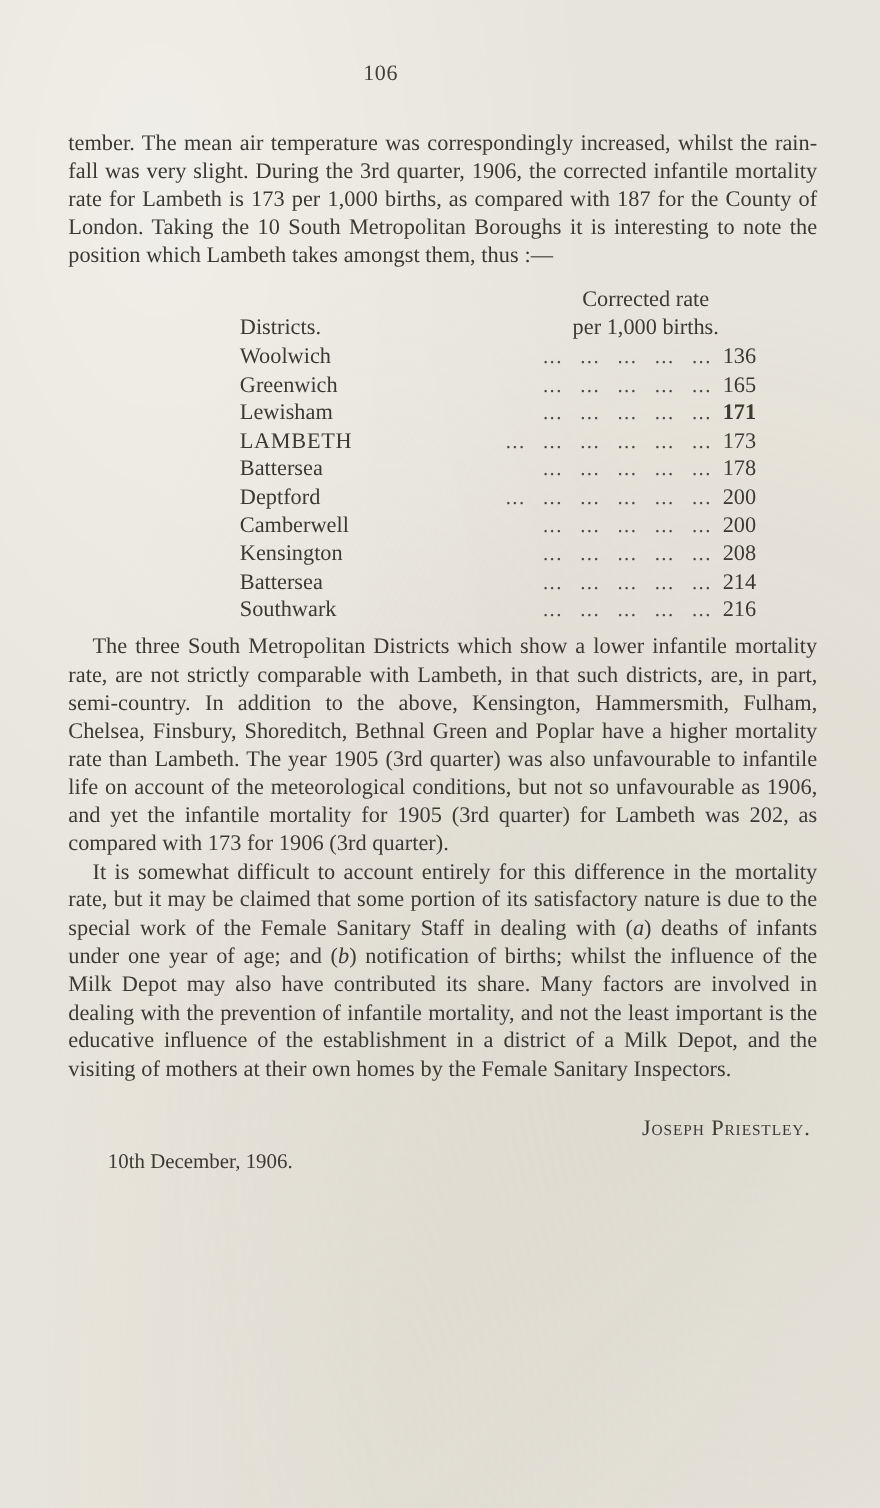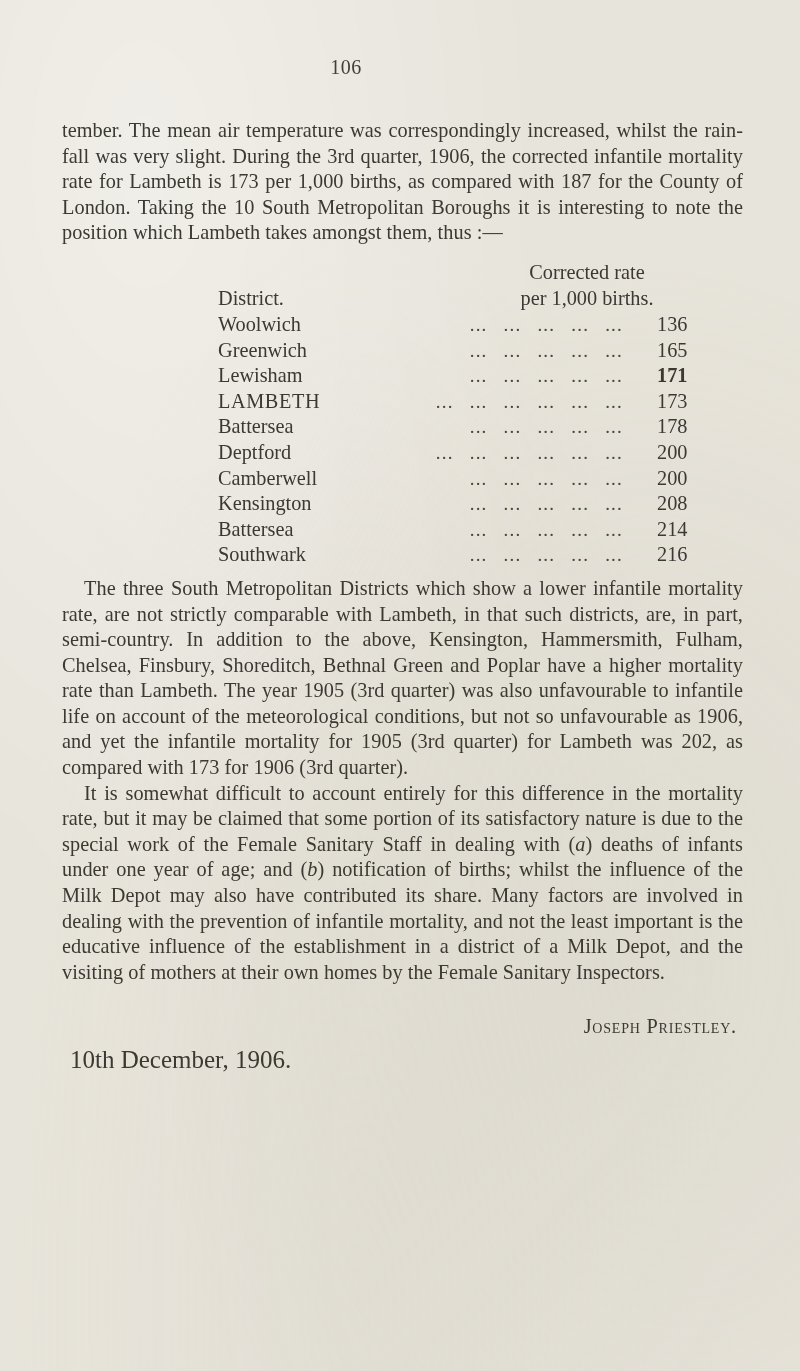--- a/index.html
+++ b/index.html
@@ -89,21 +89,20 @@
   }
   .head-district {
     position: absolute;
     left: 156px;
     top: 26px;
   }
   .trow {
     display: flex;
     align-items: baseline;
     padding-left: 156px;
-    gap: 24px;
   }
   .tname {
     flex: 0 0 auto;
     white-space: nowrap;
   }
   .tname.smallcaps {
     font-variant: small-caps;
     letter-spacing: 0.6px;
   }
   .tleaders {
@@ -137,23 +136,23 @@
   .sig-name {
     position: absolute;
     right: 6px;
     top: 0;
     font-variant: small-caps;
     font-size: 20.3px;
     letter-spacing: 0.8px;
   }
   .sig-date {
     position: absolute;
-    left: 8px;
+    left: 36px;
     top: 31px;
-    font-size: 25px;
+    font-size: 19px;
   }
 </style>
 </head>
 <body>
 
 <div class="paper-grain"></div>
 
 <div class="page">
 
   <div class="folio">106</div>
@@ -162,21 +161,21 @@
 
     <p class="body-par">tember. The mean air temperature was correspondingly increased, whilst the rain-fall was very slight. During the 3rd quarter, 1906, the corrected infantile mortality rate for Lambeth is 173 per 1,000 births, as compared with 187 for the County of London. Taking the 10 South Metropolitan Boroughs it is interesting to note the position which Lambeth takes amongst them, thus :—</p>
 
     <div class="rate-table">
 
       <div class="table-head">
         <div class="head-rate">
           <span>Corrected rate</span>
           <span>per 1,000 births.</span>
         </div>
-        <div class="head-district">District.</div>
+        <div class="head-district">Districts.</div>
       </div>
 
       <div id="table-body">
           <div class="trow">
             <div class="tname">Woolwich</div>
             <div class="tleaders"><span>...</span><span>...</span><span>...</span><span>...</span><span>...</span></div>
             <div class="tvalue">136</div>
           </div>
           <div class="trow">
             <div class="tname">Greenwich</div>

